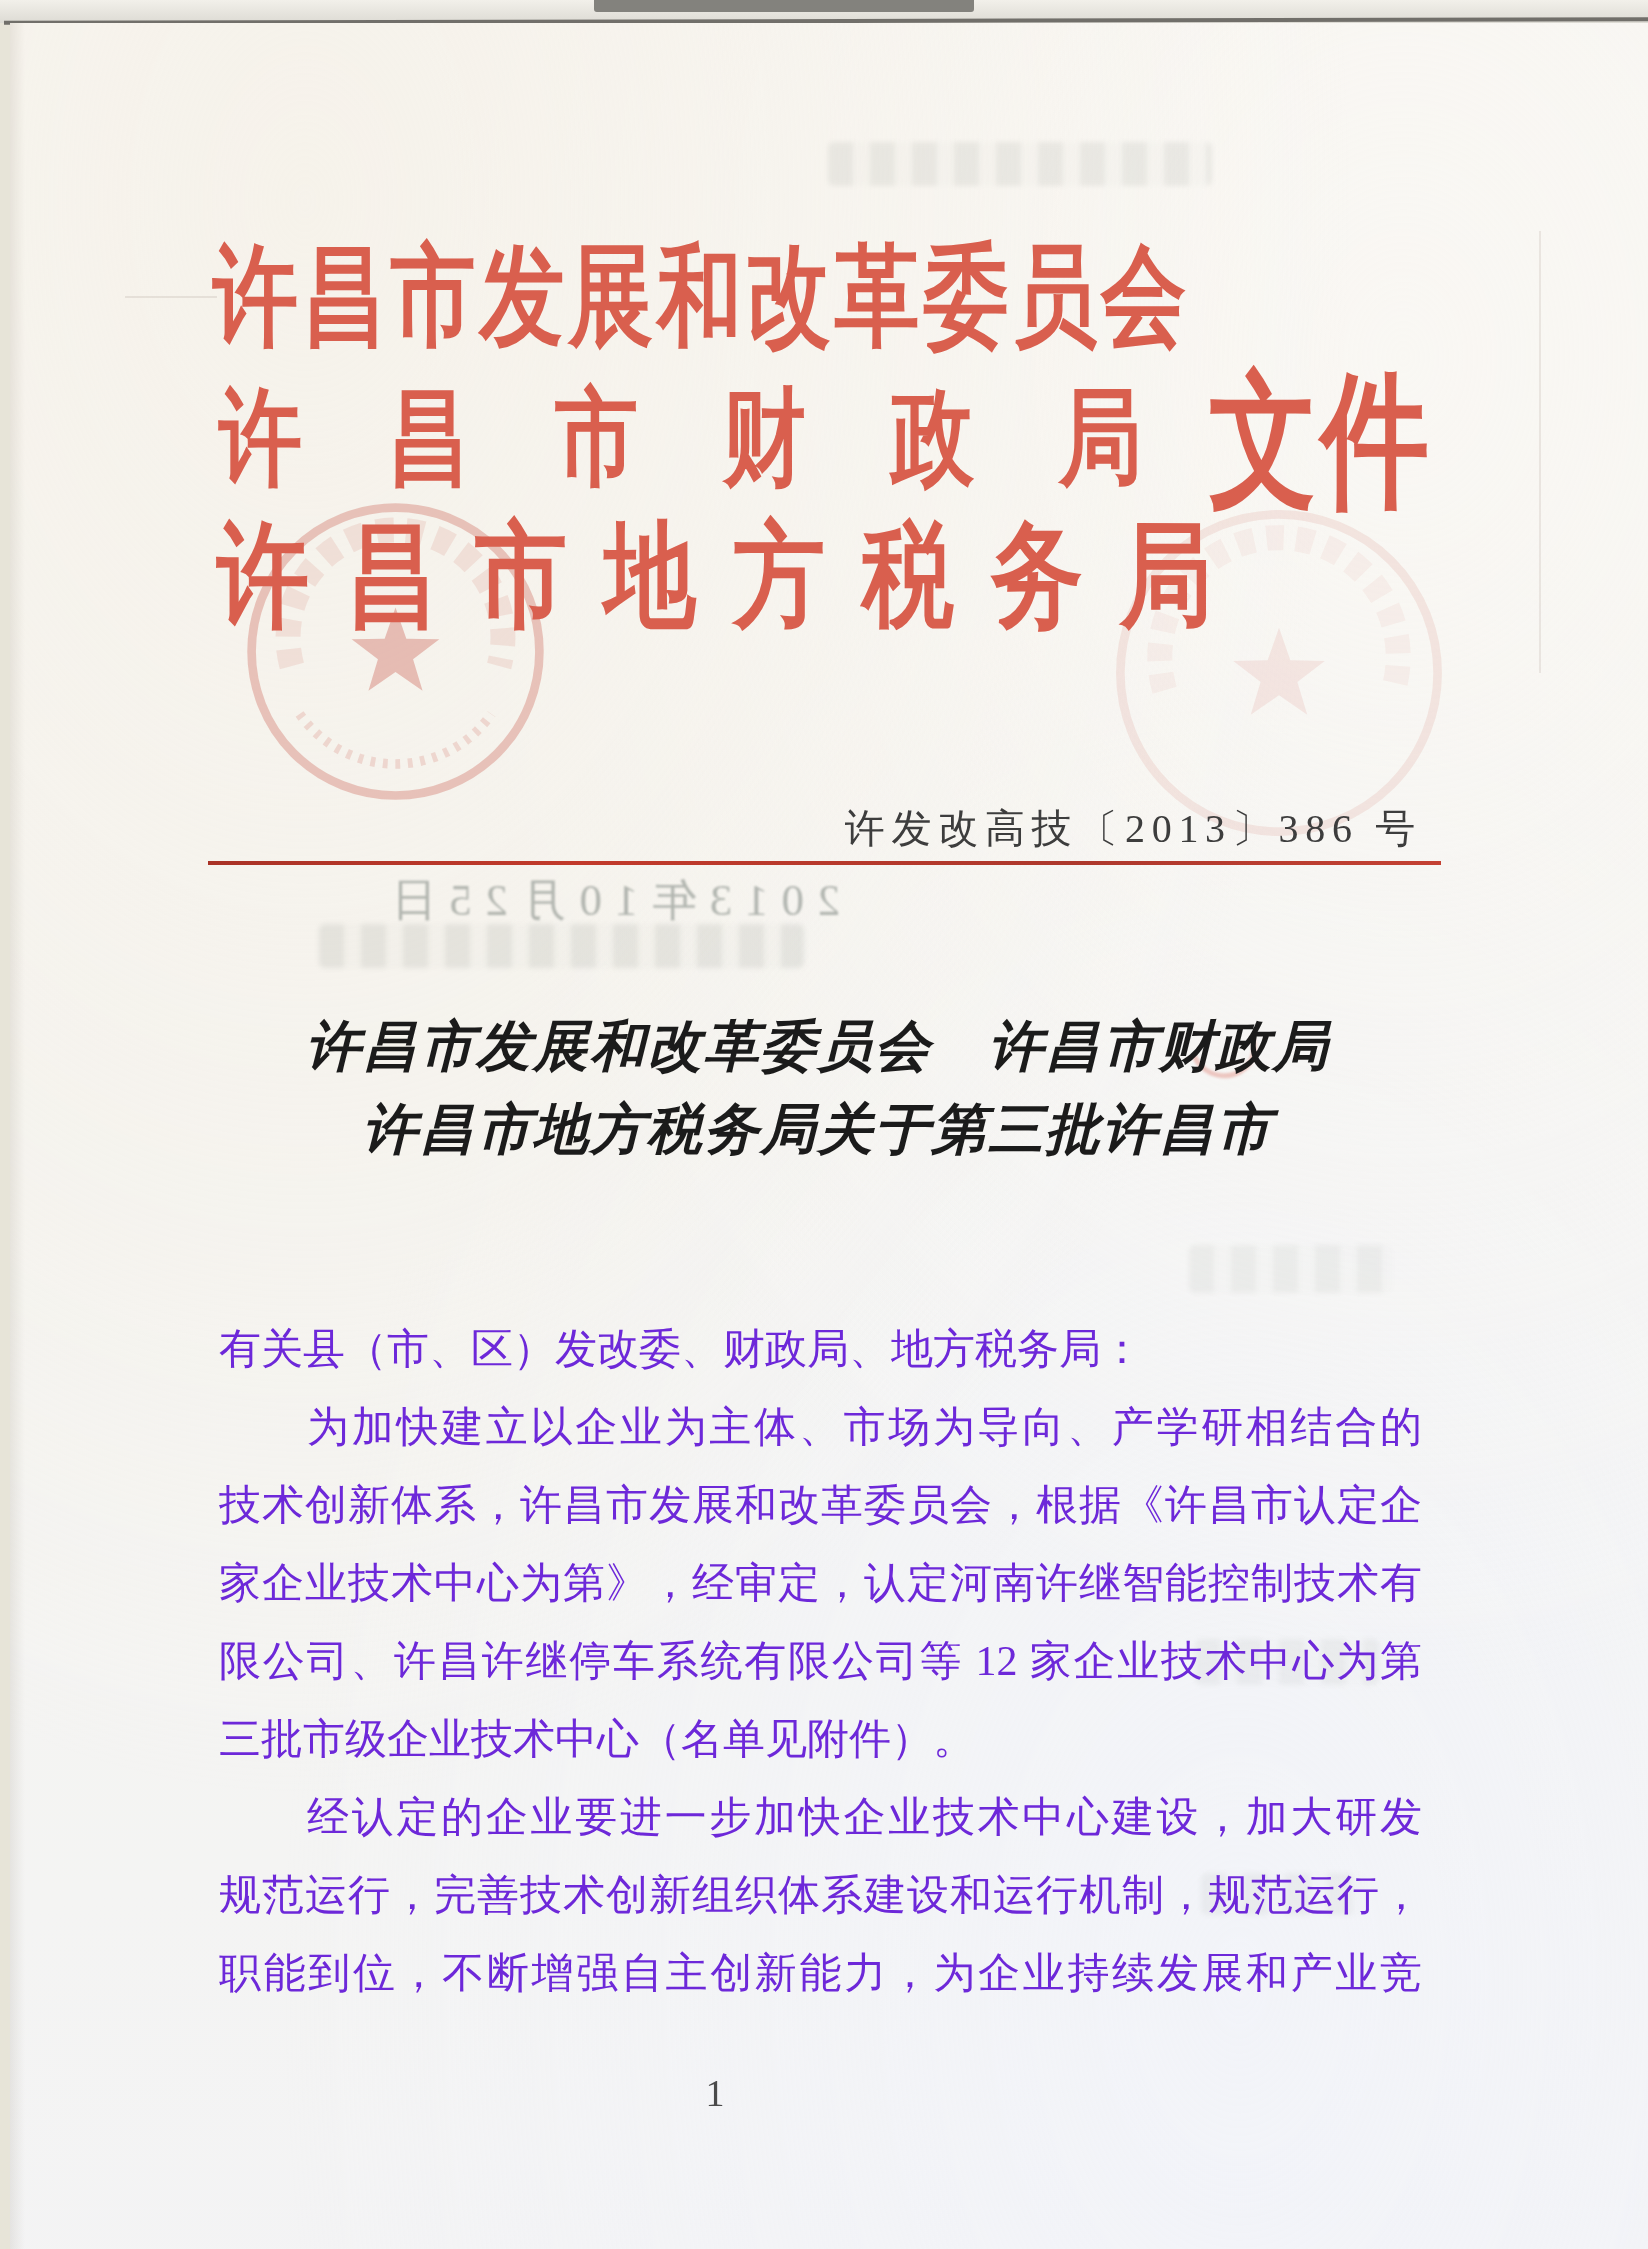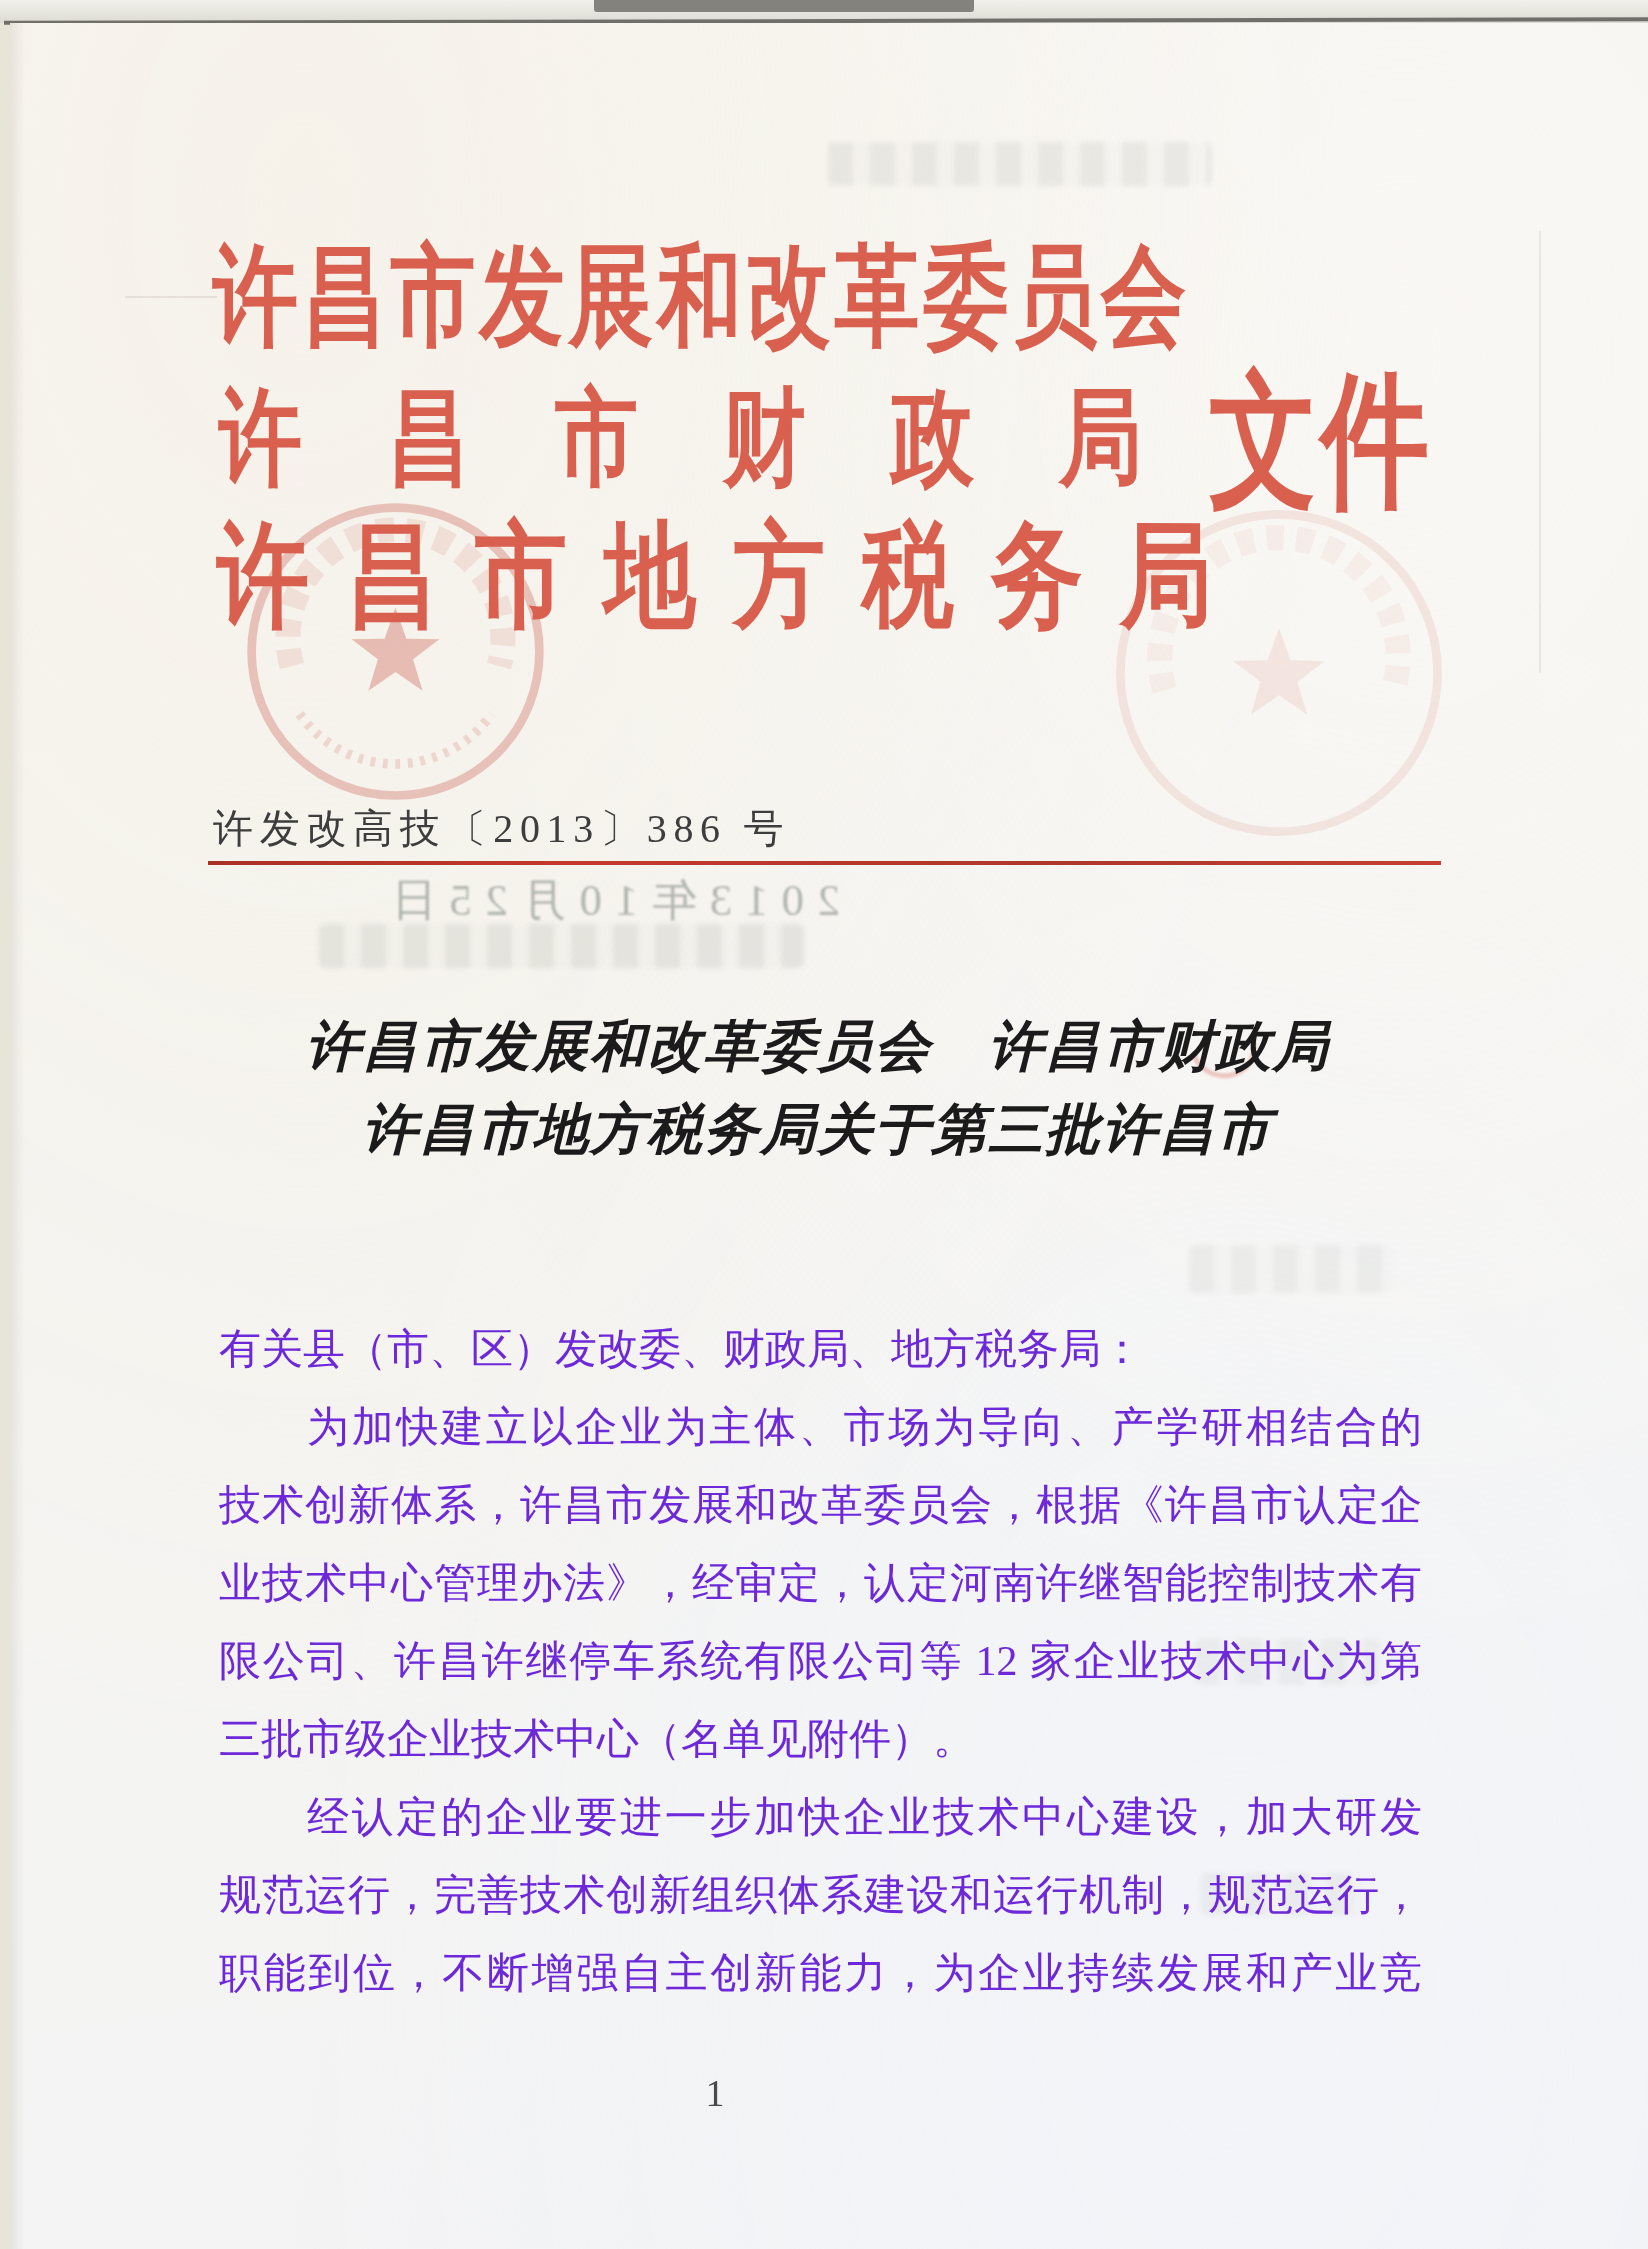--- a/index.html
+++ b/index.html
@@ -50,21 +50,21 @@
     left:1209px; top:369px; font-size:108px; letter-spacing:3.8px;
     transform:scaleY(1.36); transform-origin:top left;
   }
   .agency3 {
     left:217px; top:519px; font-size:92px; letter-spacing:37px;
     transform:scaleY(1.25); transform-origin:top left;
   }
 
   .doc-number {
     position:absolute; left:213px; top:801px; width:1209px;
-    text-align:left; font-size:40px; color:#3d3d3d; letter-spacing:6.7px;
+    text-align:right; font-size:40px; color:#3d3d3d; letter-spacing:6.7px;
     white-space:nowrap;
   }
   .red-rule {
     position:absolute; left:208px; top:861px; width:1233px; height:3.8px;
     background:linear-gradient(to right,#a93226,#c23a2b 30%,#ad382c 70%,#c44133);
   }
 
   
   .title-block {
     position:absolute; left:145px; top:1005px; width:1345px;
@@ -170,21 +170,21 @@
 </div>
 
 <div class="smudge s3"></div>
 <div class="smudge s4"></div>
 <div class="smudge s5"></div>
 
 <div class="body-block">
   <div class="body-line">有关县（市、区）发改委、财政局、地方税务局：</div>
   <div class="body-line full indent">为加快建立以企业为主体、市场为导向、产学研相结合的</div>
   <div class="body-line full">技术创新体系，许昌市发展和改革委员会，根据《许昌市认定企</div>
-  <div class="body-line full">业技术中心管理办法》，经审定，认定河南许继智能控制技术有</div>
+  <div class="body-line full">家企业技术中心为第》，经审定，认定河南许继智能控制技术有</div>
   <div class="body-line full">限公司、许昌许继停车系统有限公司等 12 家企业技术中心为第</div>
   <div class="body-line">三批市级企业技术中心（名单见附件）。</div>
   <div class="body-line full indent">经认定的企业要进一步加快企业技术中心建设，加大研发</div>
   <div class="body-line full">规范运行，完善技术创新组织体系建设和运行机制，规范运行，</div>
   <div class="body-line full">职能到位，不断增强自主创新能力，为企业持续发展和产业竞</div>
 </div>
 
 <div class="page-number">1</div>
 
 

